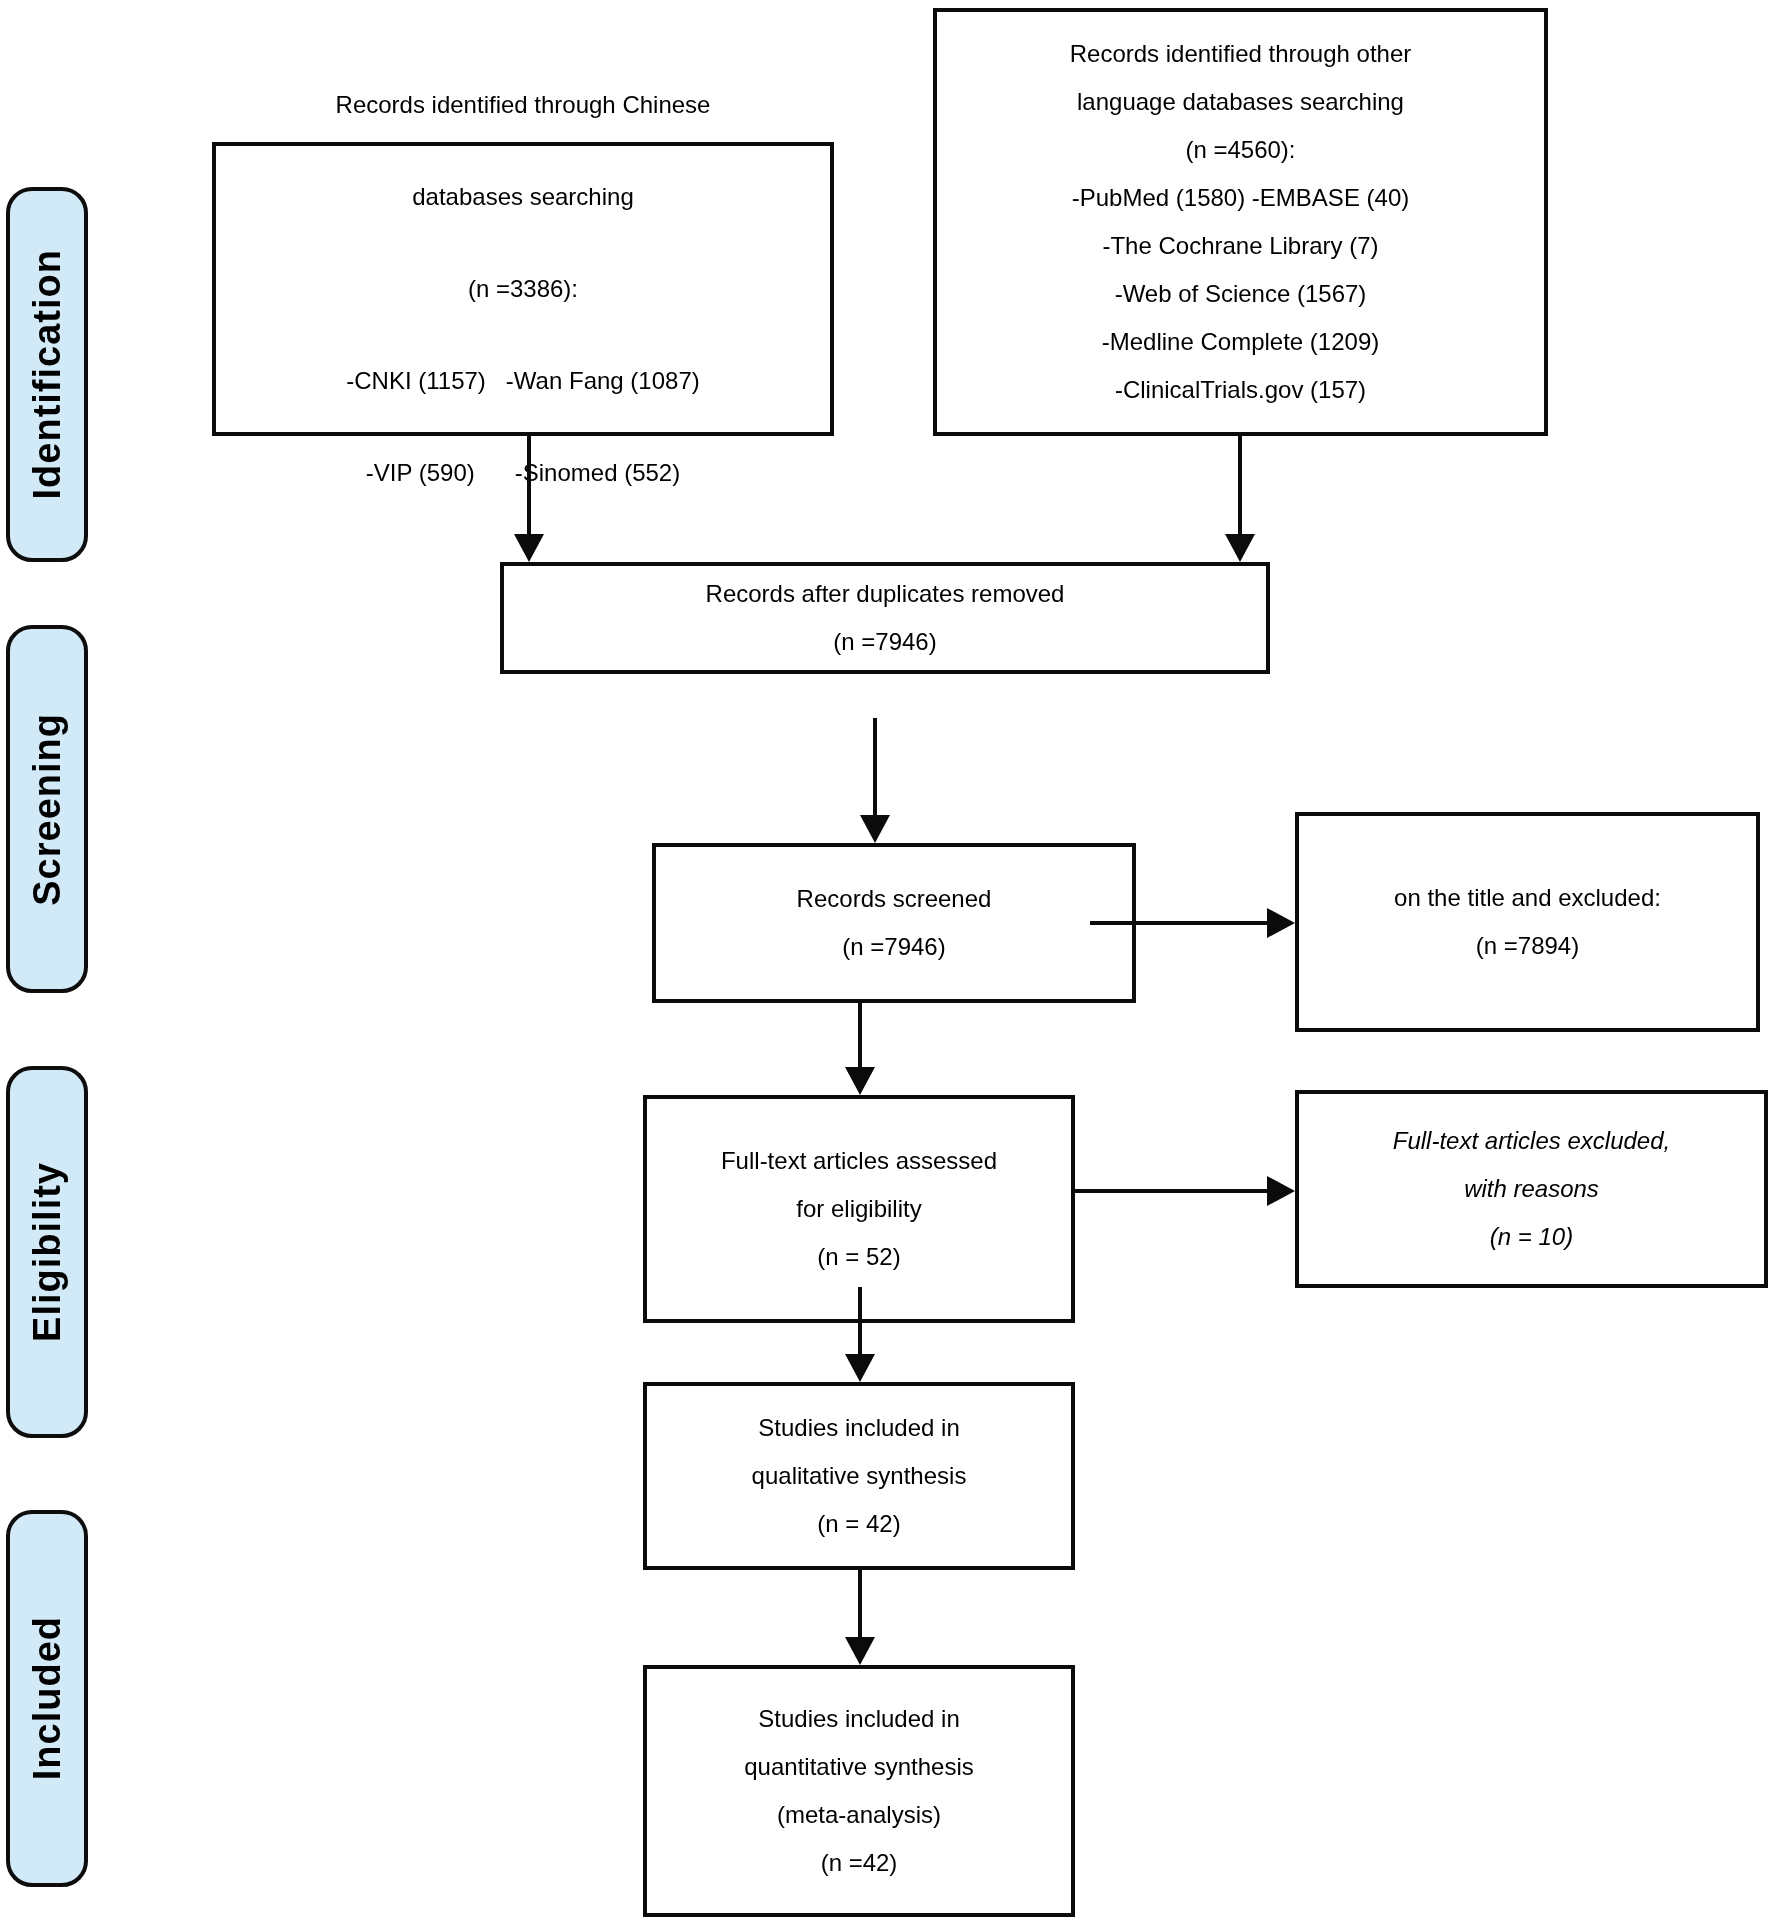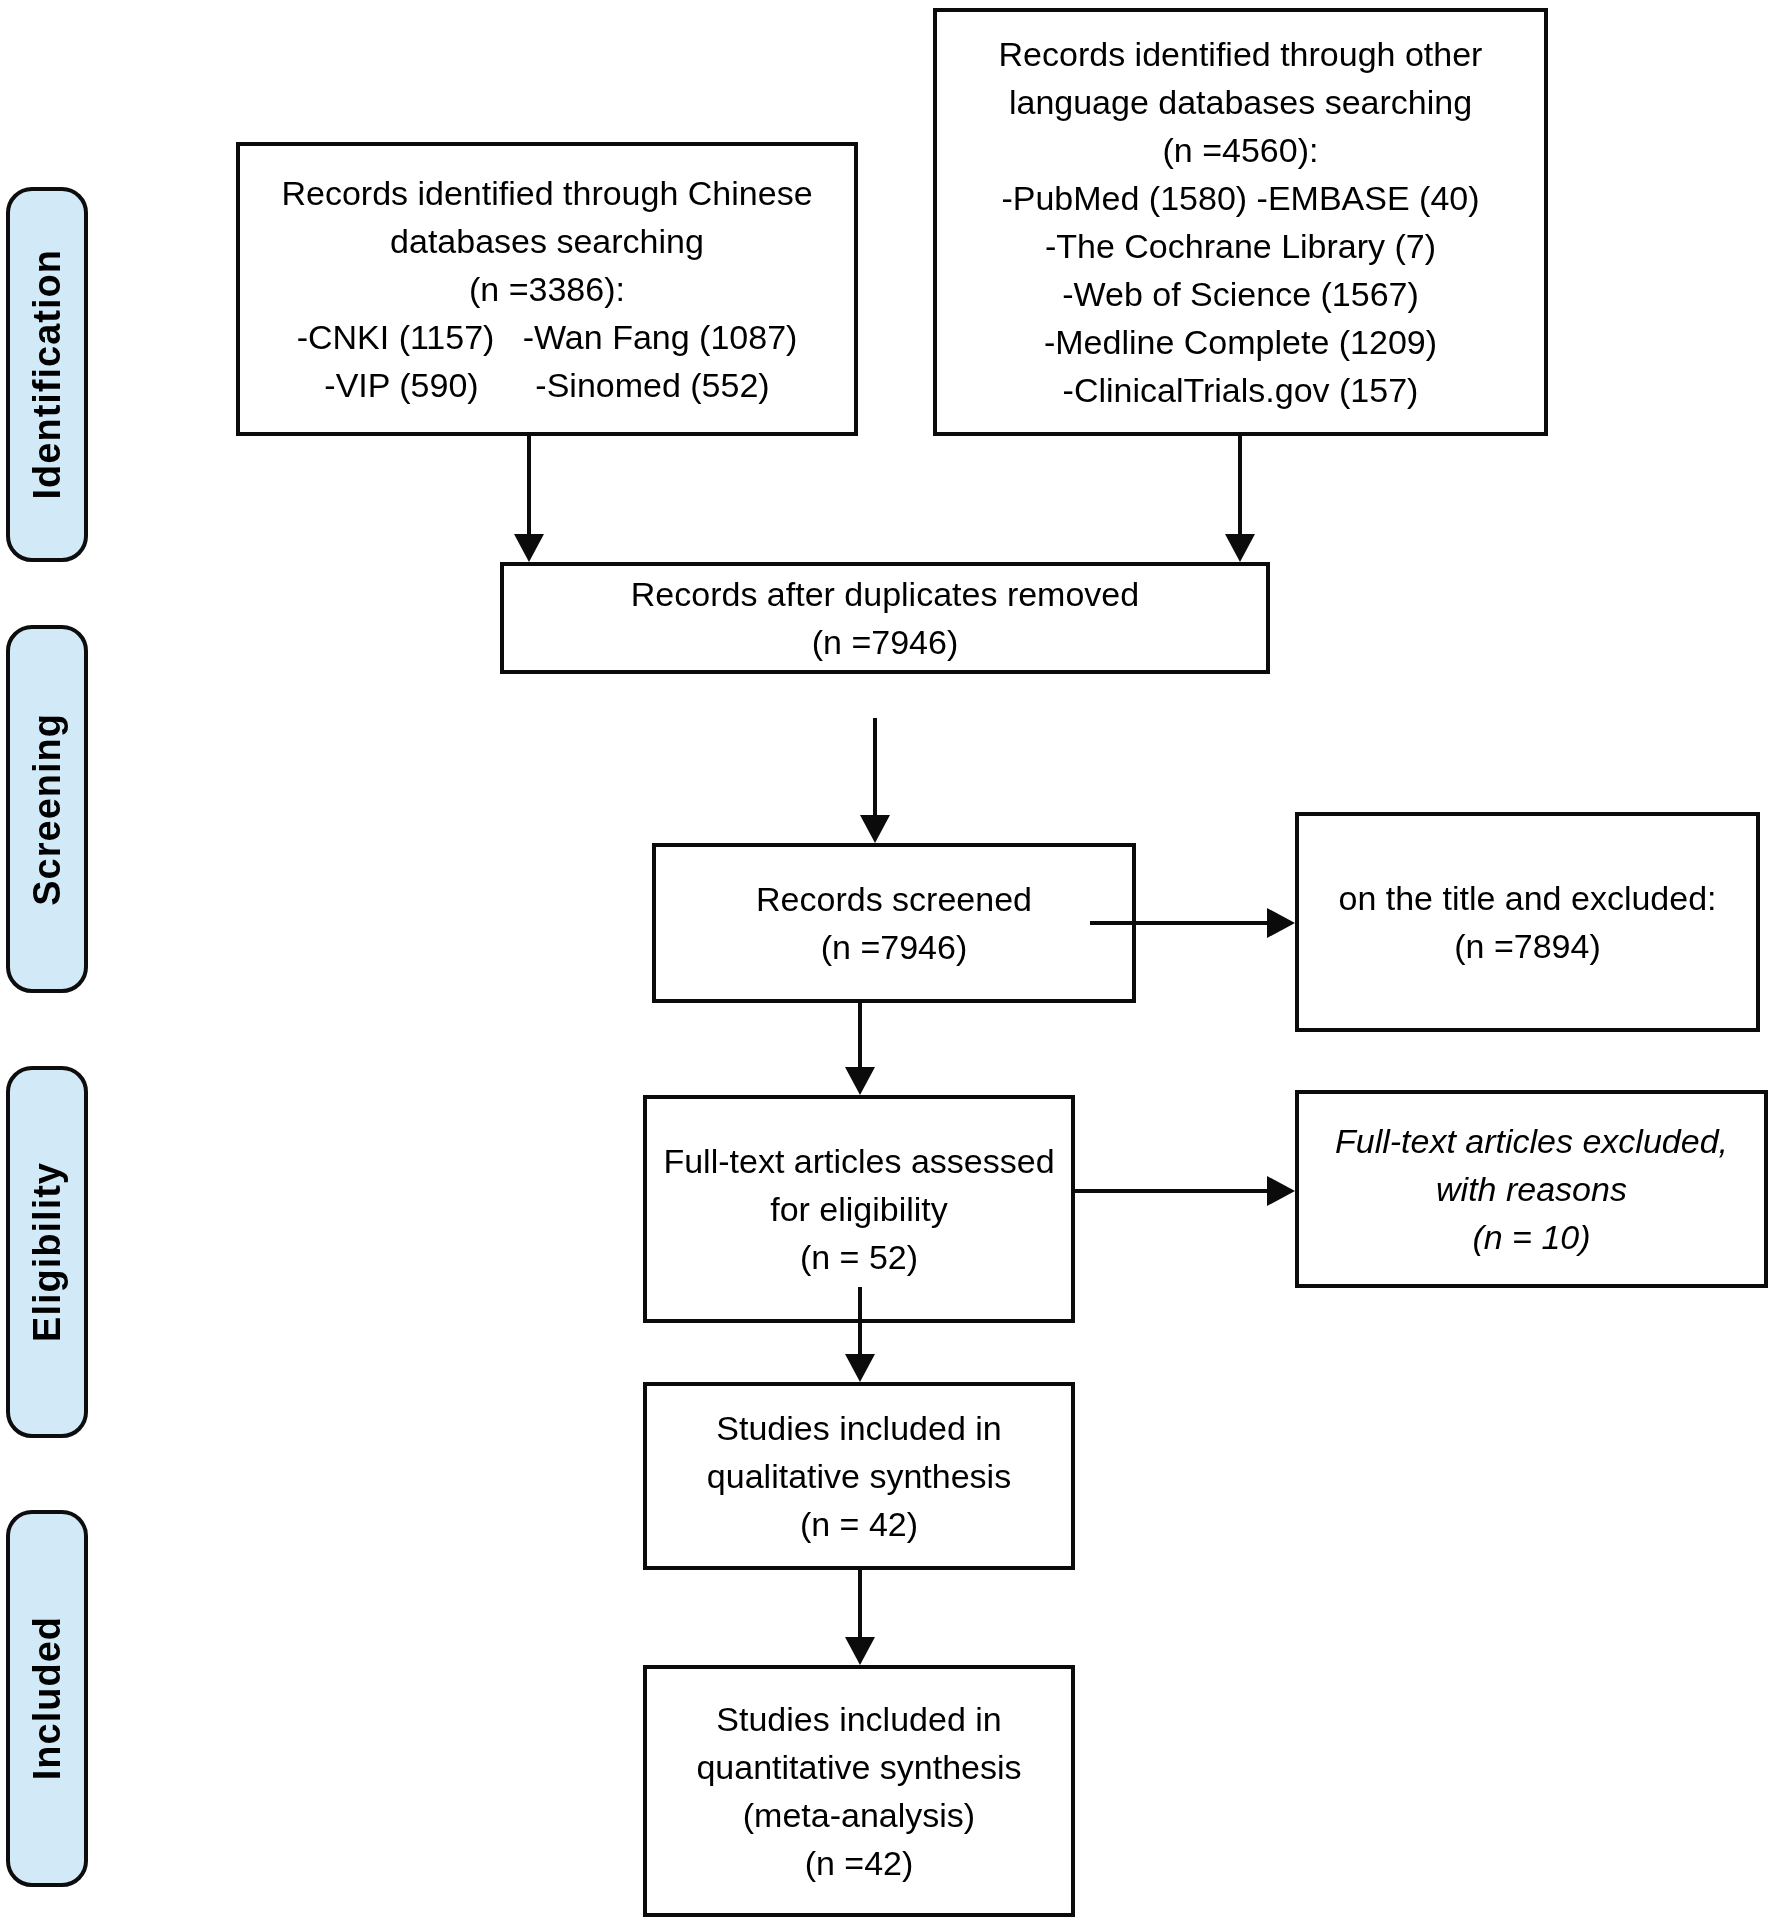--- a/index.html
+++ b/index.html
@@ -15,21 +15,21 @@
   }
   .flowbox {
     position: absolute;
     background: #ffffff;
     border: 4px solid #0b0b0b;
     display: flex;
     flex-direction: column;
     align-items: center;
     justify-content: center;
     text-align: center;
-    font-size: 34px;
+    font-size: 24px;
     line-height: 48px;
     padding: 6px 10px;
   }
   .flowbox .line { white-space: pre-wrap; }
   .stage {
     position: absolute;
     background: var(--stage-fill);
     border: 4px solid #0d0d0d;
     border-radius: 26px;
     display: flex;
@@ -86,21 +86,21 @@
   <div class="stage" style="left:6px; top:625px; width:82px; height:368px;">
     <div class="vtext">Screening</div>
   </div>
   <div class="stage" style="left:6px; top:1066px; width:82px; height:372px;">
     <div class="vtext">Eligibility</div>
   </div>
   <div class="stage" style="left:6px; top:1510px; width:82px; height:377px;">
     <div class="vtext">Included</div>
   </div>
 
-  <div class="flowbox" style="left:236px; top:142px; width:622px; height:294px;">
+  <div class="flowbox" style="left:212px; top:142px; width:622px; height:294px;gap:44px;">
     <div class="line">Records identified through Chinese</div>
     <div class="line">databases searching</div>
     <div class="line">(n =3386):</div>
     <div class="line">-CNKI (1157)   -Wan Fang (1087)</div>
     <div class="line">-VIP (590)      -Sinomed (552)</div>
   </div>
 
   <div class="flowbox" style="left:933px; top:8px; width:615px; height:428px;">
     <div class="line">Records identified through other</div>
     <div class="line">language databases searching</div>

